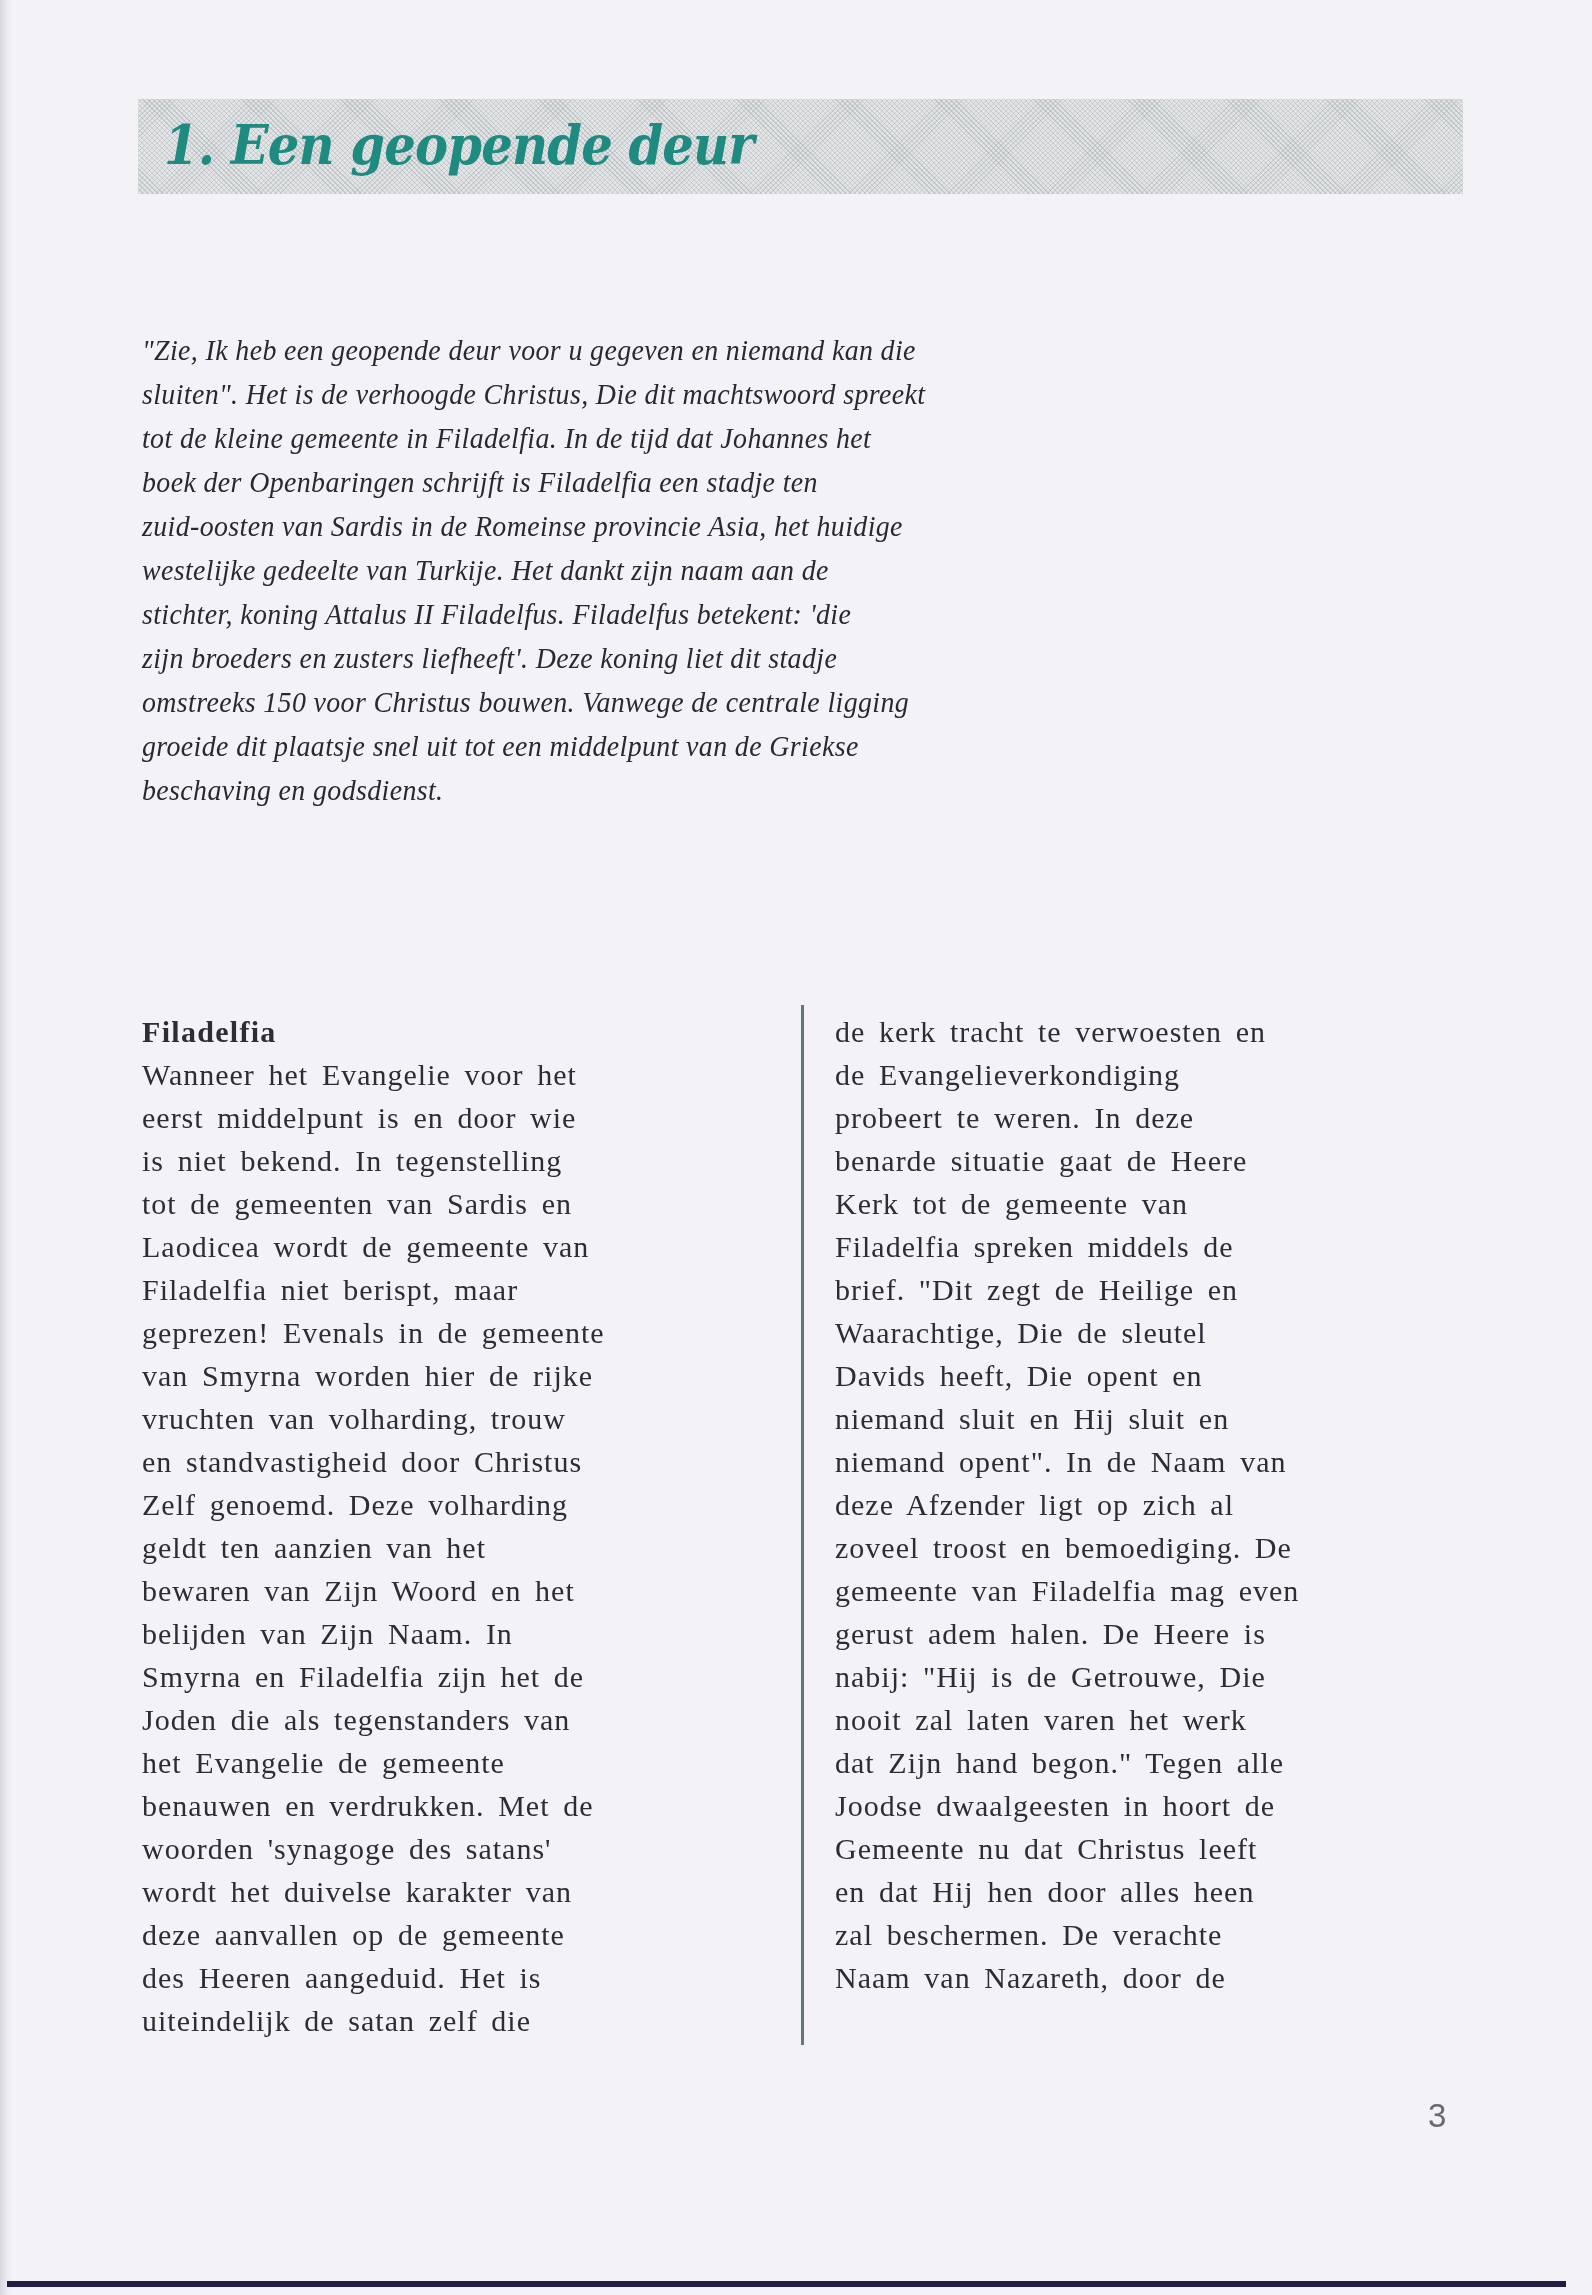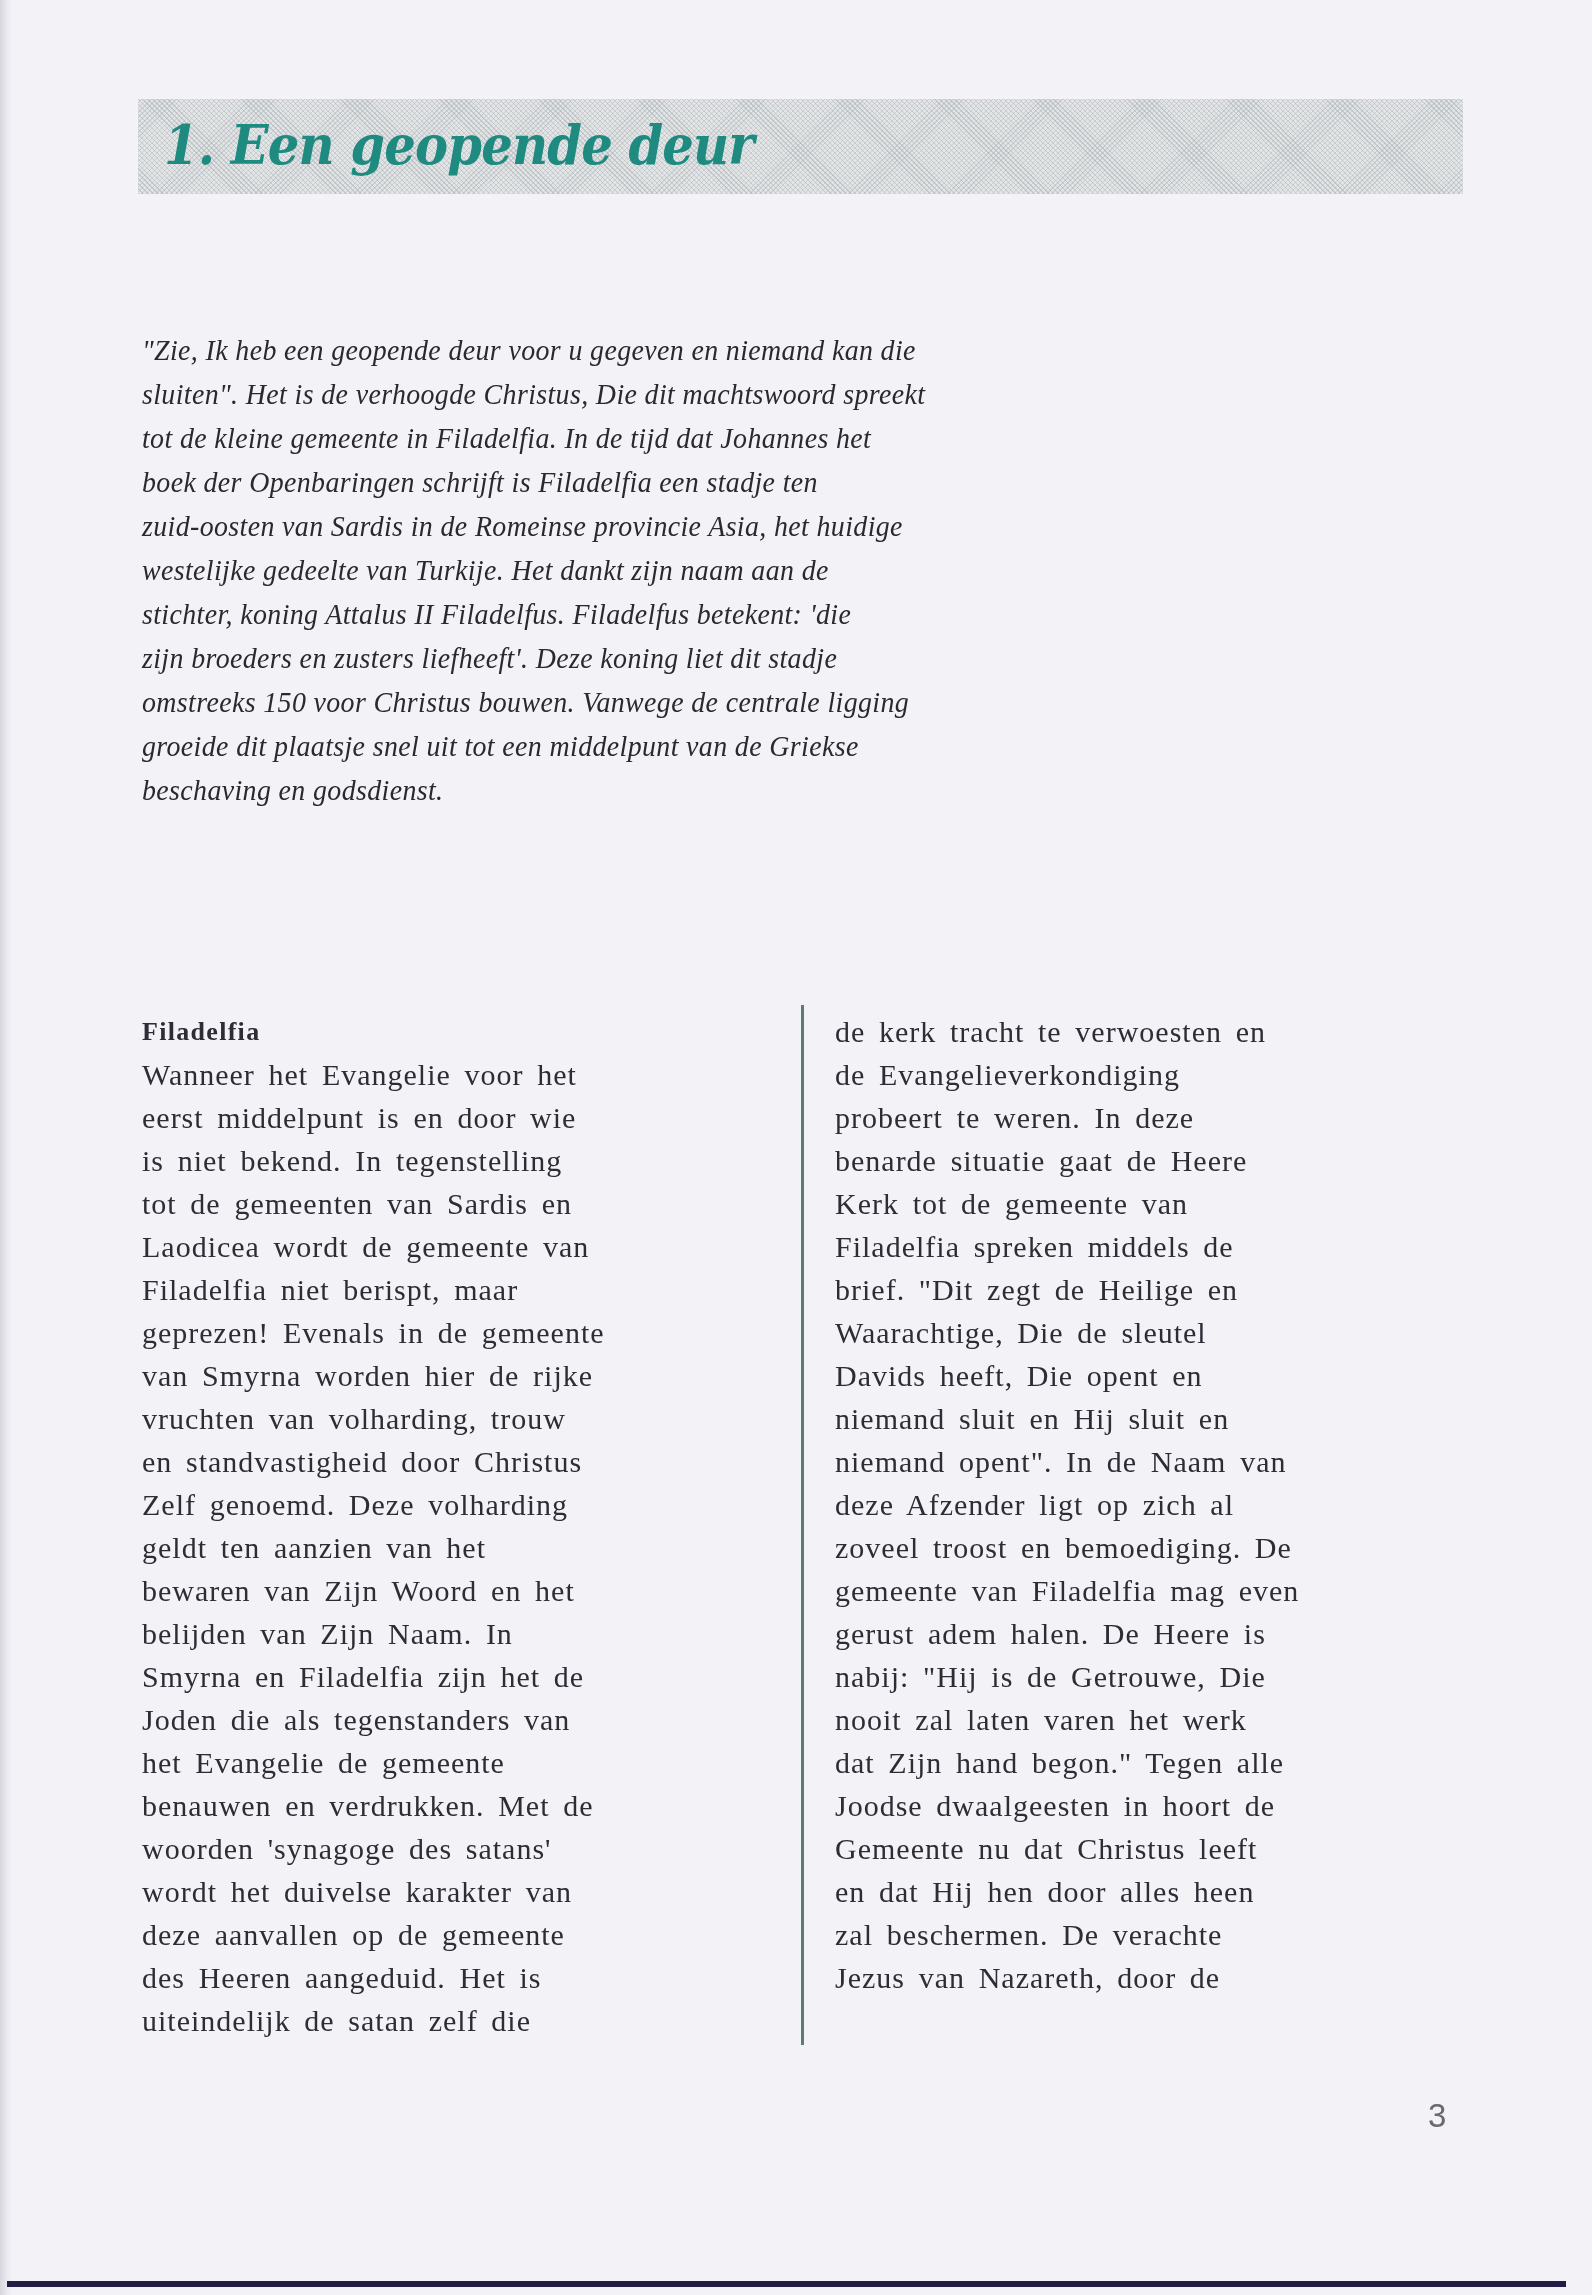--- a/index.html
+++ b/index.html
@@ -95,21 +95,21 @@
       line-height: 43px;
       font-family: "Liberation Serif", serif;
       font-size: 30px;
       white-space: nowrap;
       letter-spacing: 1px;
       word-spacing: 5.2px;
       color: #2e2d36;
     }
     .section-heading {
       font-weight: bold;
-      font-size: 26px;
+      font-size: 30px;
       letter-spacing: 1.3px;
       word-spacing: 0;
     }
     .divider {
       position: absolute;
       left: 801px;
       top: 1005px;
       width: 2.6px;
       height: 1040px;
       background: #5d7a78;
@@ -191,19 +191,19 @@
   <span class="col-line">zoveel troost en bemoediging. De</span>
   <span class="col-line">gemeente van Filadelfia mag even</span>
   <span class="col-line">gerust adem halen. De Heere is</span>
   <span class="col-line">nabij: "Hij is de Getrouwe, Die</span>
   <span class="col-line">nooit zal laten varen het werk</span>
   <span class="col-line">dat Zijn hand begon." Tegen alle</span>
   <span class="col-line">Joodse dwaalgeesten in hoort de</span>
   <span class="col-line">Gemeente nu dat Christus leeft</span>
   <span class="col-line">en dat Hij hen door alles heen</span>
   <span class="col-line">zal beschermen. De verachte</span>
-  <span class="col-line">Jezus van Nazareth, door de</span>
+  <span class="col-line">Naam van Nazareth, door de</span>
 </div>
 
 <div class="page-number">3</div>
 
 <div class="page-bottom-bar"></div>
 
 
 </body></html>

